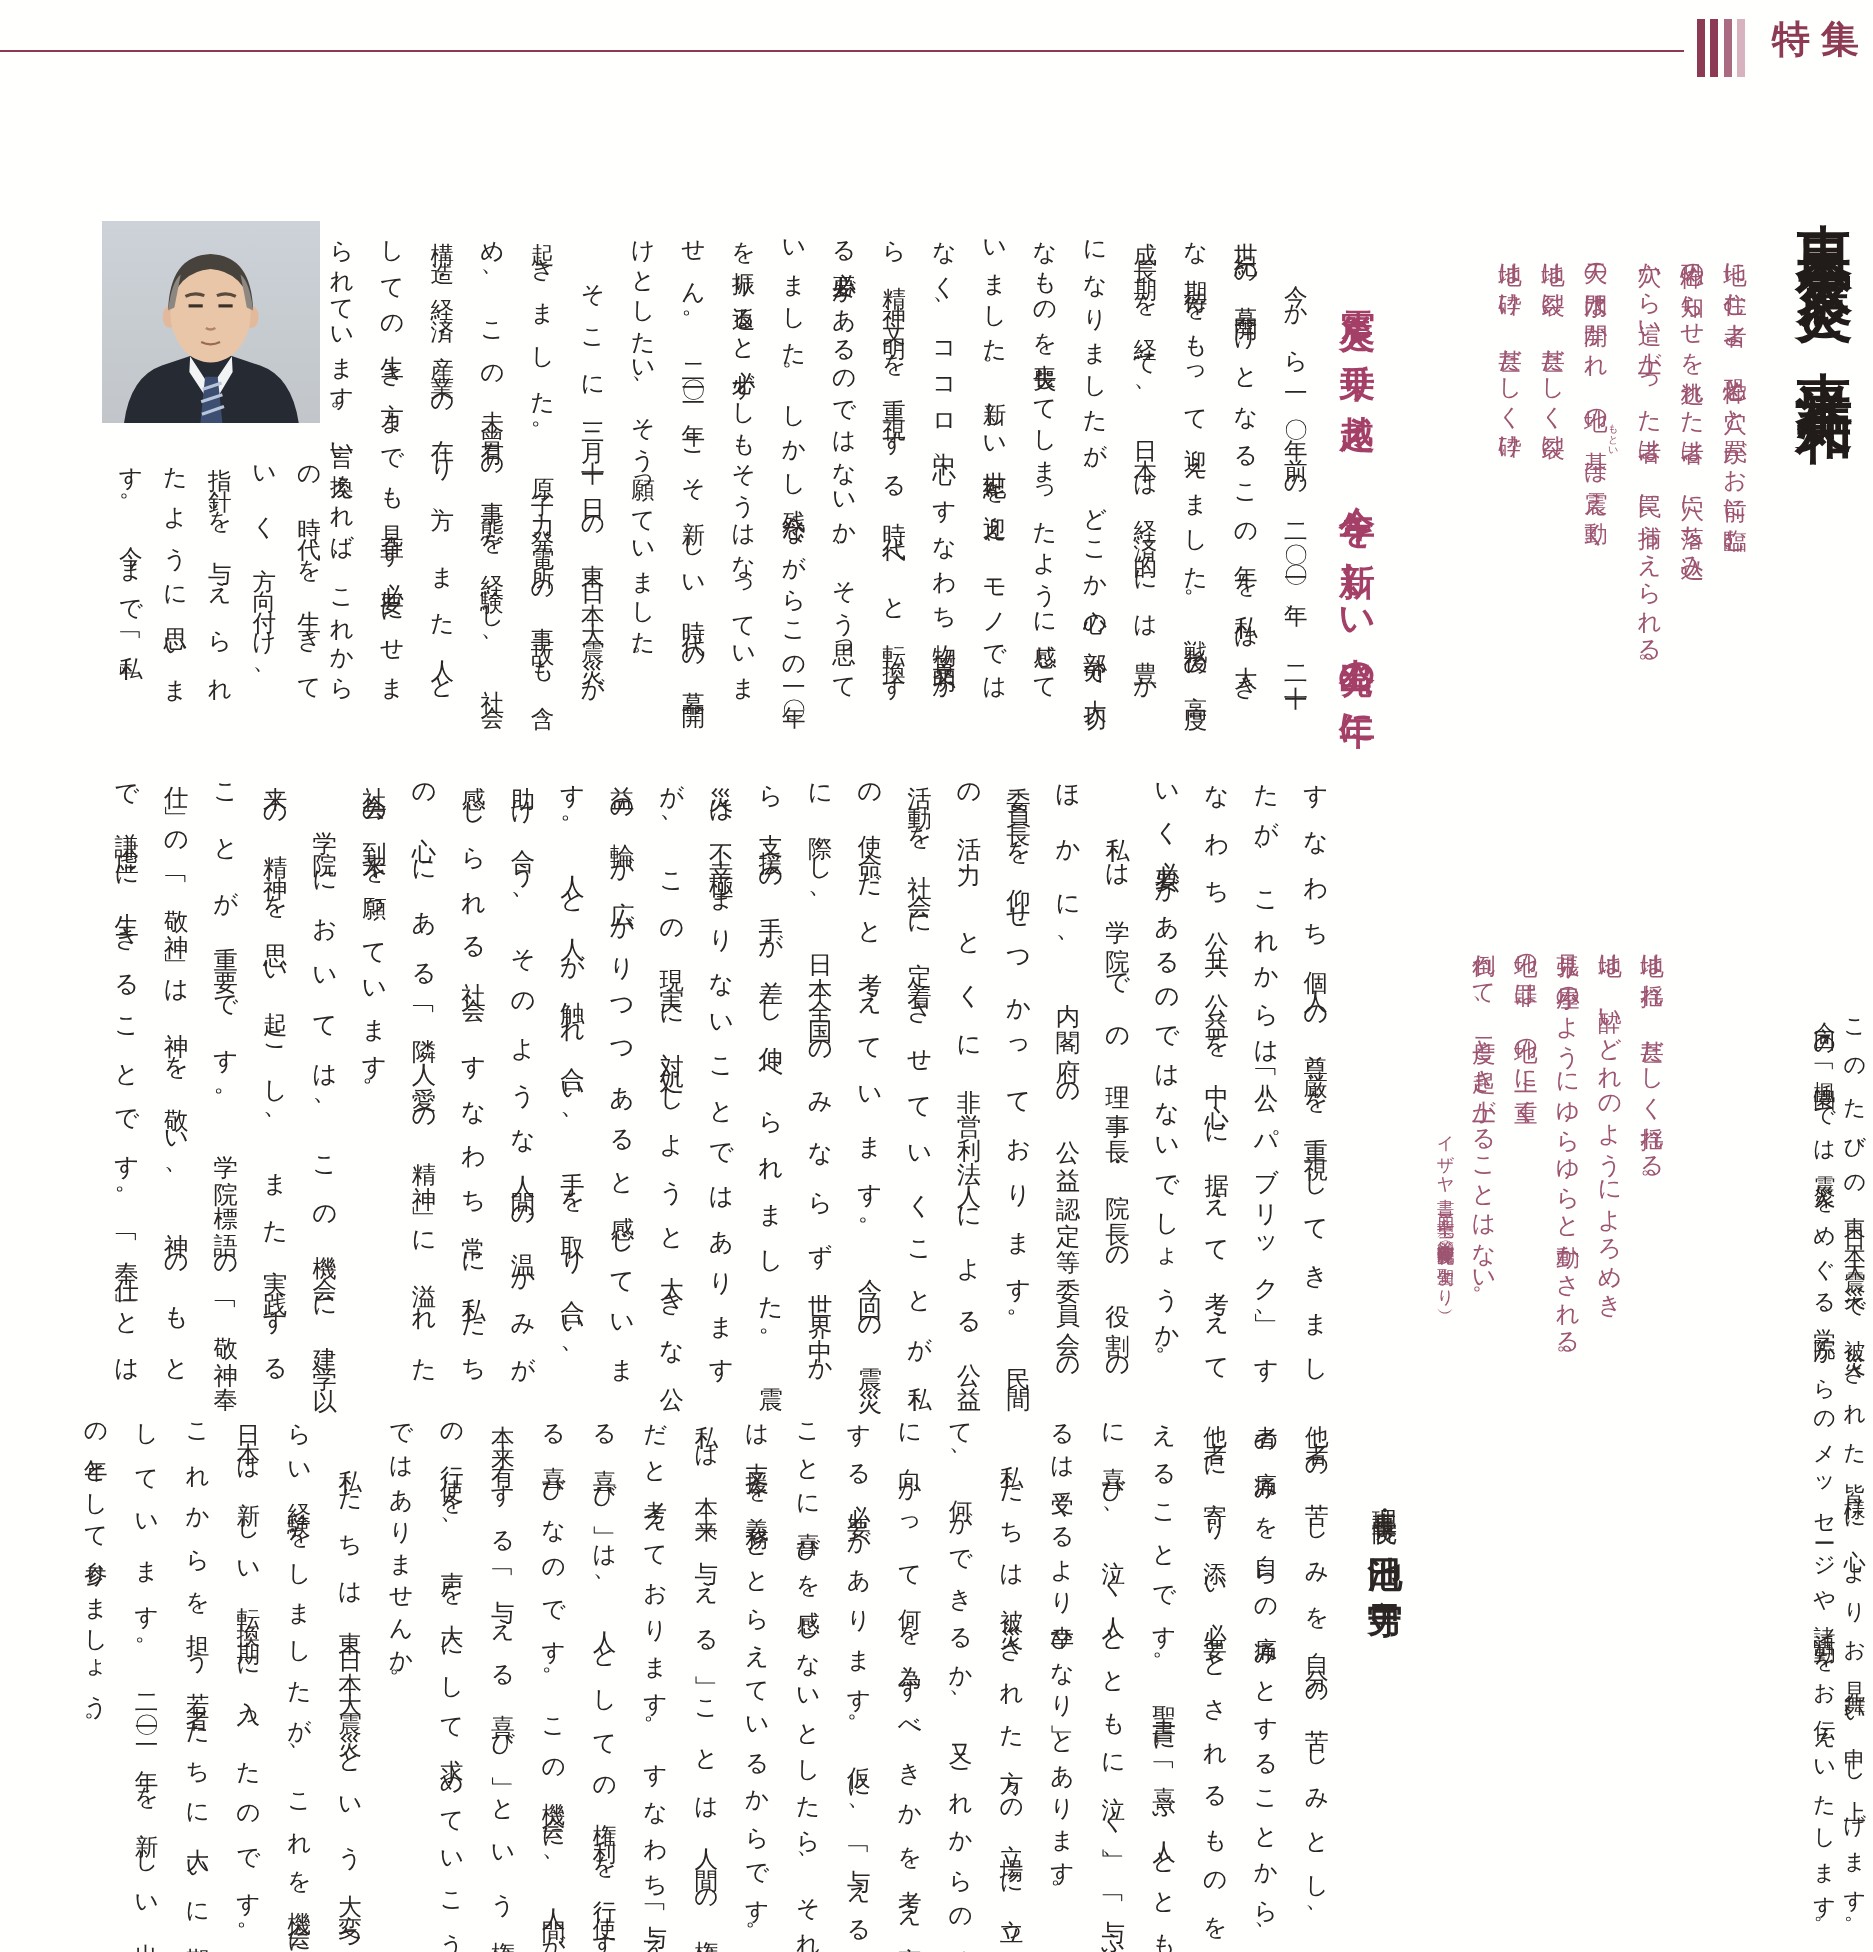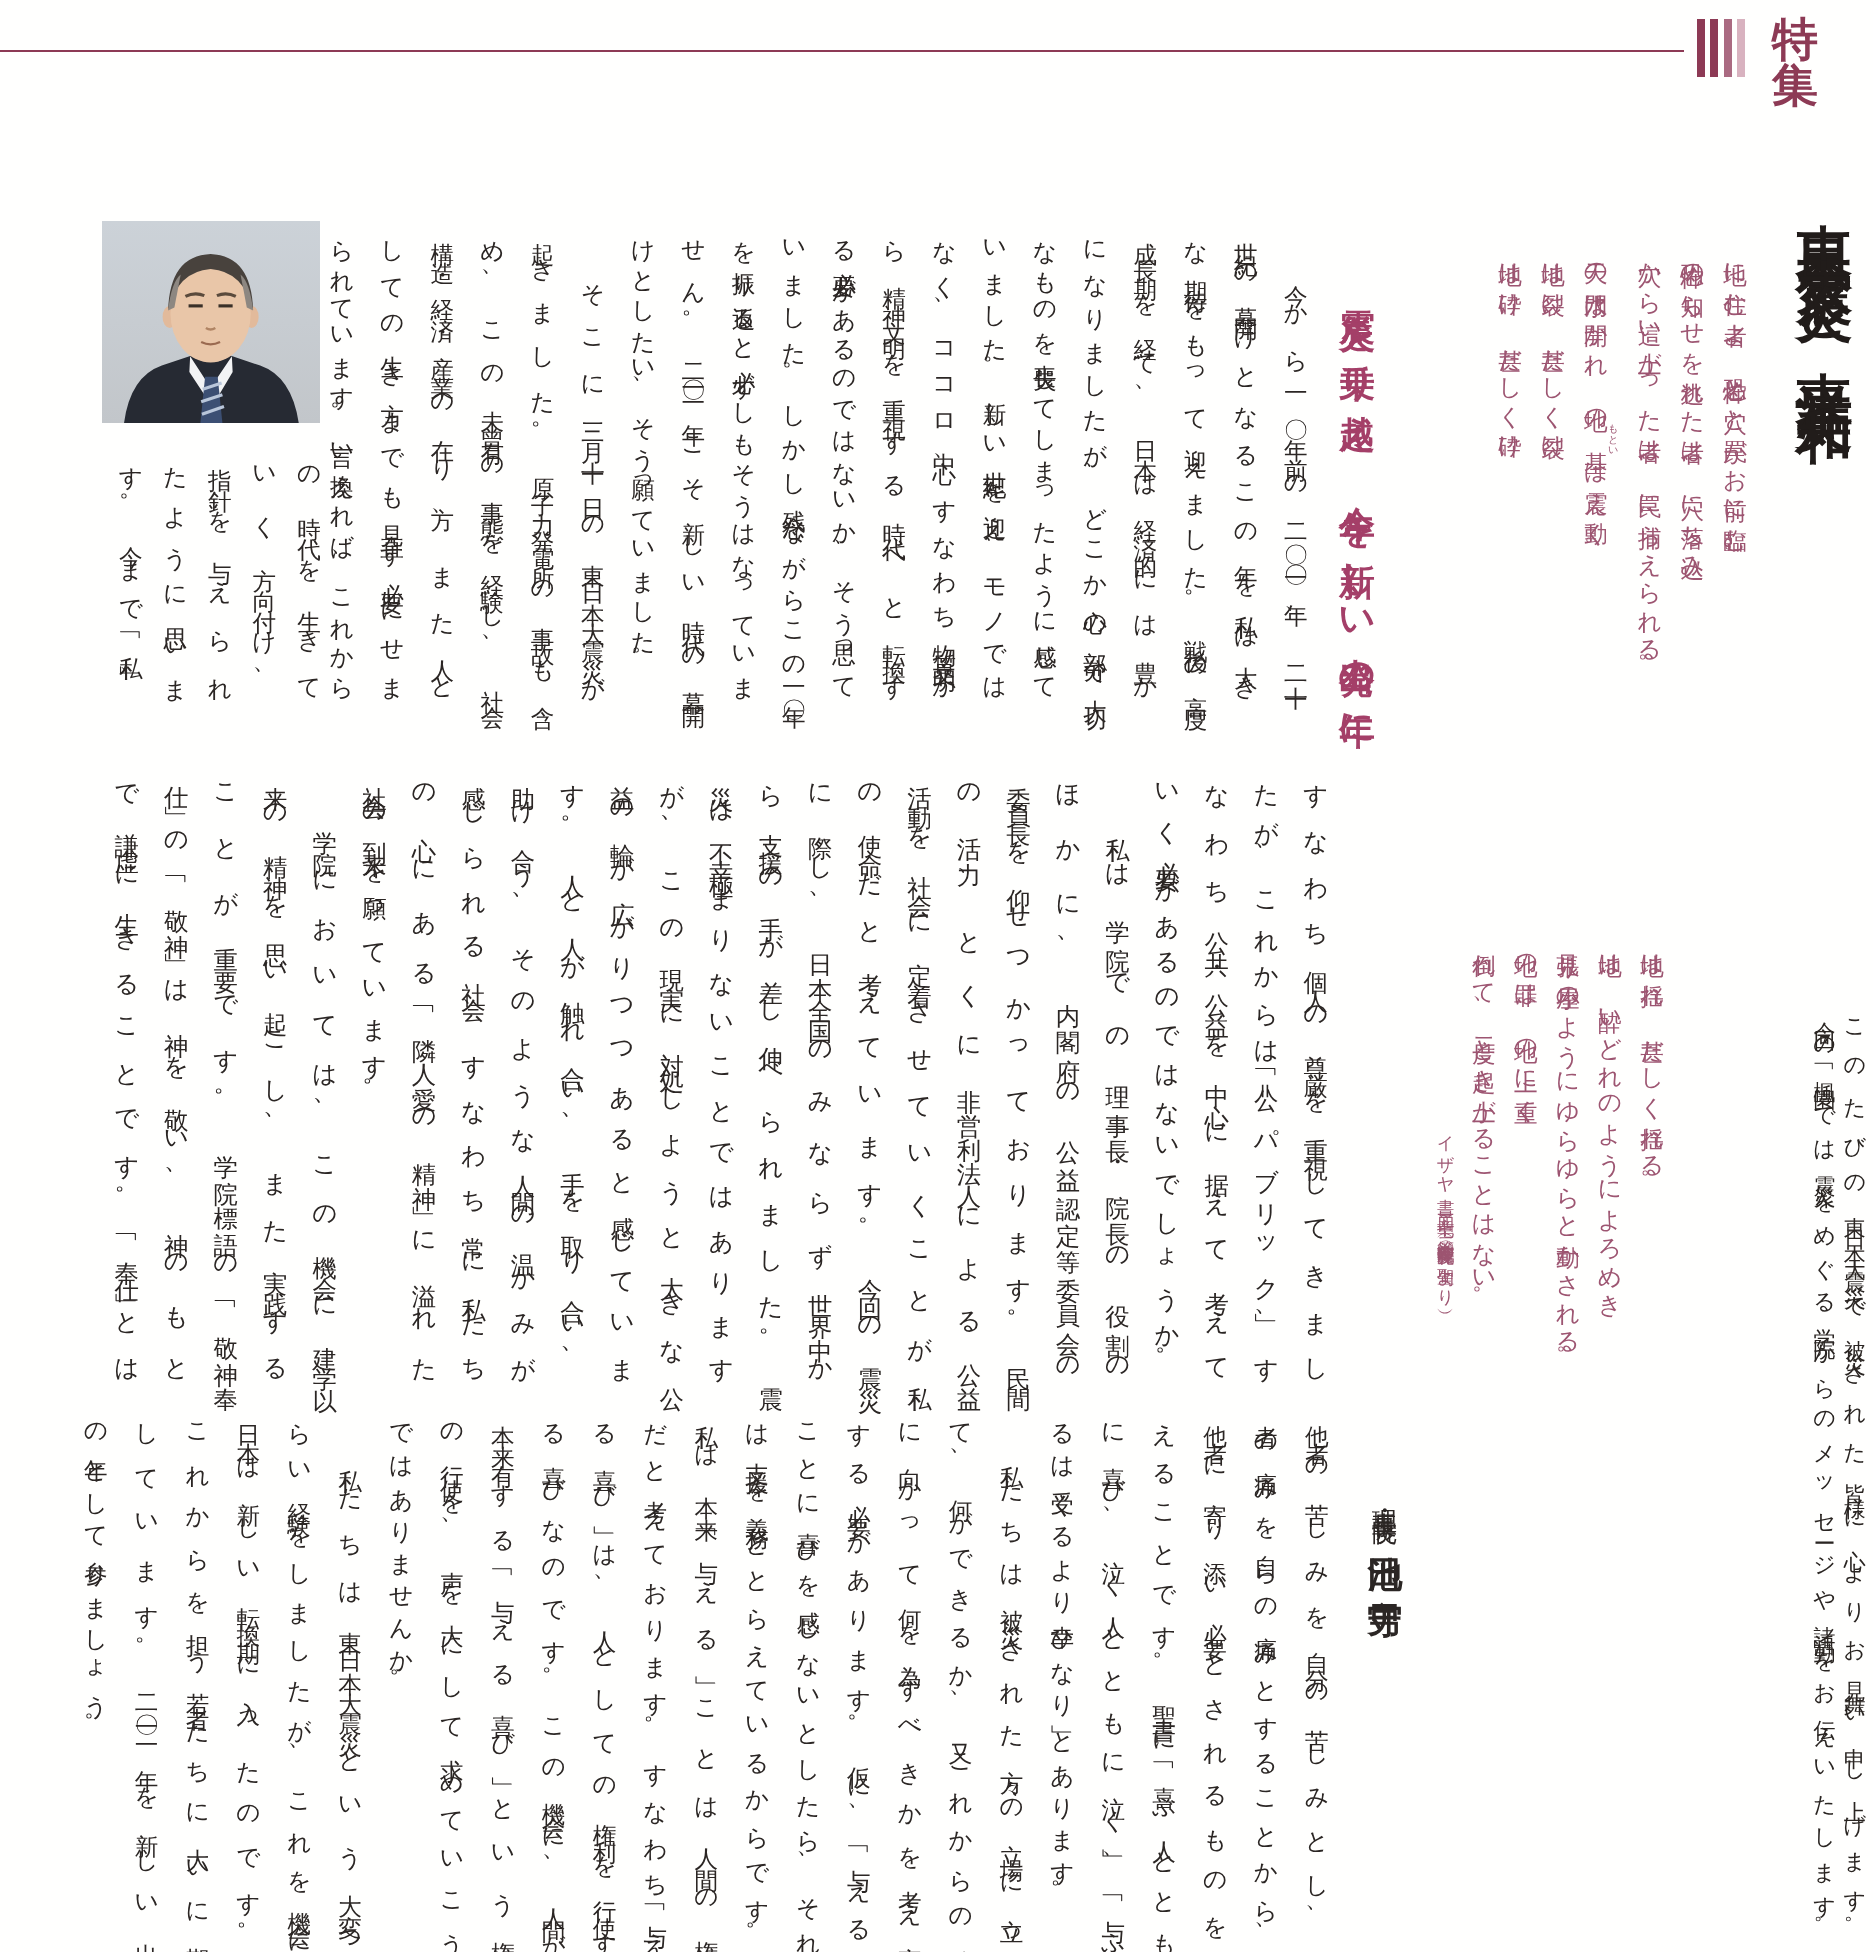--- a/index.html
+++ b/index.html
@@ -13,22 +13,22 @@
     position:relative;width:1873px;height:1953px;background:#fffffe;
     font-family:"Liberation Serif","DejaVu Serif",serif;color:var(--ink);
     overflow:hidden;
   }
   
   .rule{position:absolute;left:0;top:50px;width:1684px;height:2.4px;background:var(--accent);}
   .bars{position:absolute;left:1697px;top:19px;height:58px;display:flex;gap:5.5px;}
   .bars .bar{width:7.9px;height:100%;}
   .feature-label{
     position:absolute;left:1772px;top:20.4px;
-    font-family:Liberation Mono, monospace;
-    font-size:46px;font-weight:600;letter-spacing:11px;color:var(--accent);line-height:1;
+    font-family:Liberation Sans, sans-serif;
+    font-size:38px;font-weight:600;letter-spacing:11px;color:var(--accent);line-height:1;
   }
   
   .v{writing-mode:vertical-rl;text-orientation:mixed;}
   .vcol{
     writing-mode:vertical-rl;text-orientation:mixed;
     white-space:nowrap;height:100%;line-height:1.05;
   }
   .fill{text-align:justify;text-align-last:justify;}
   
   .main-title{

